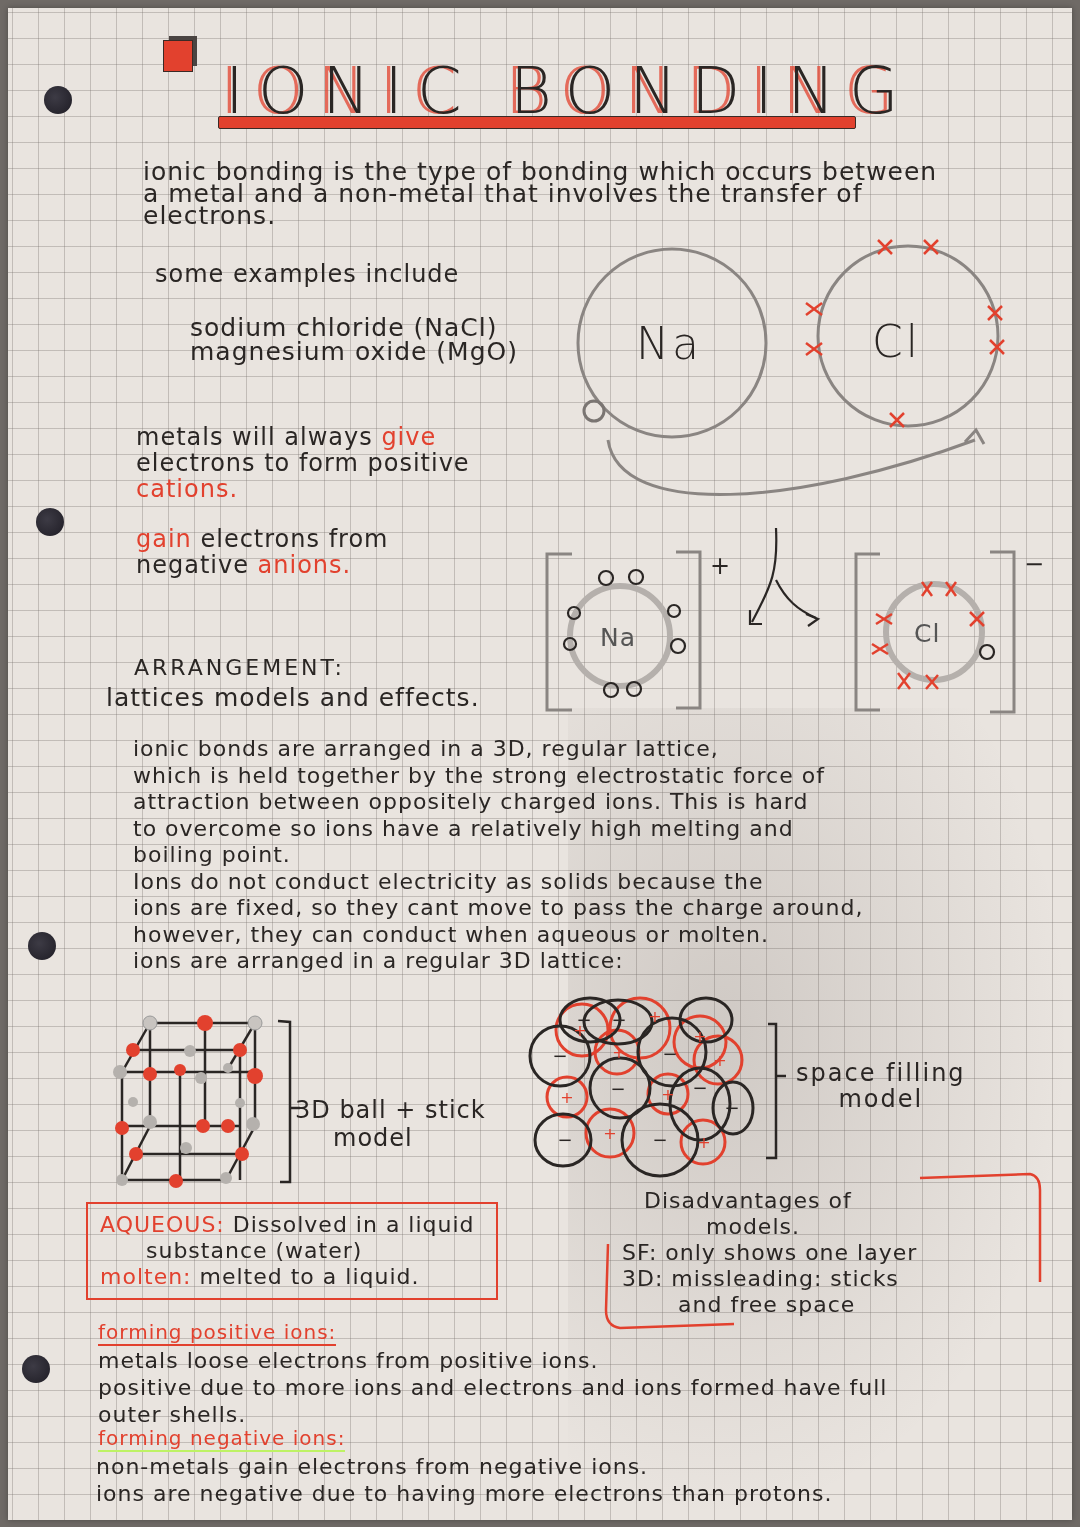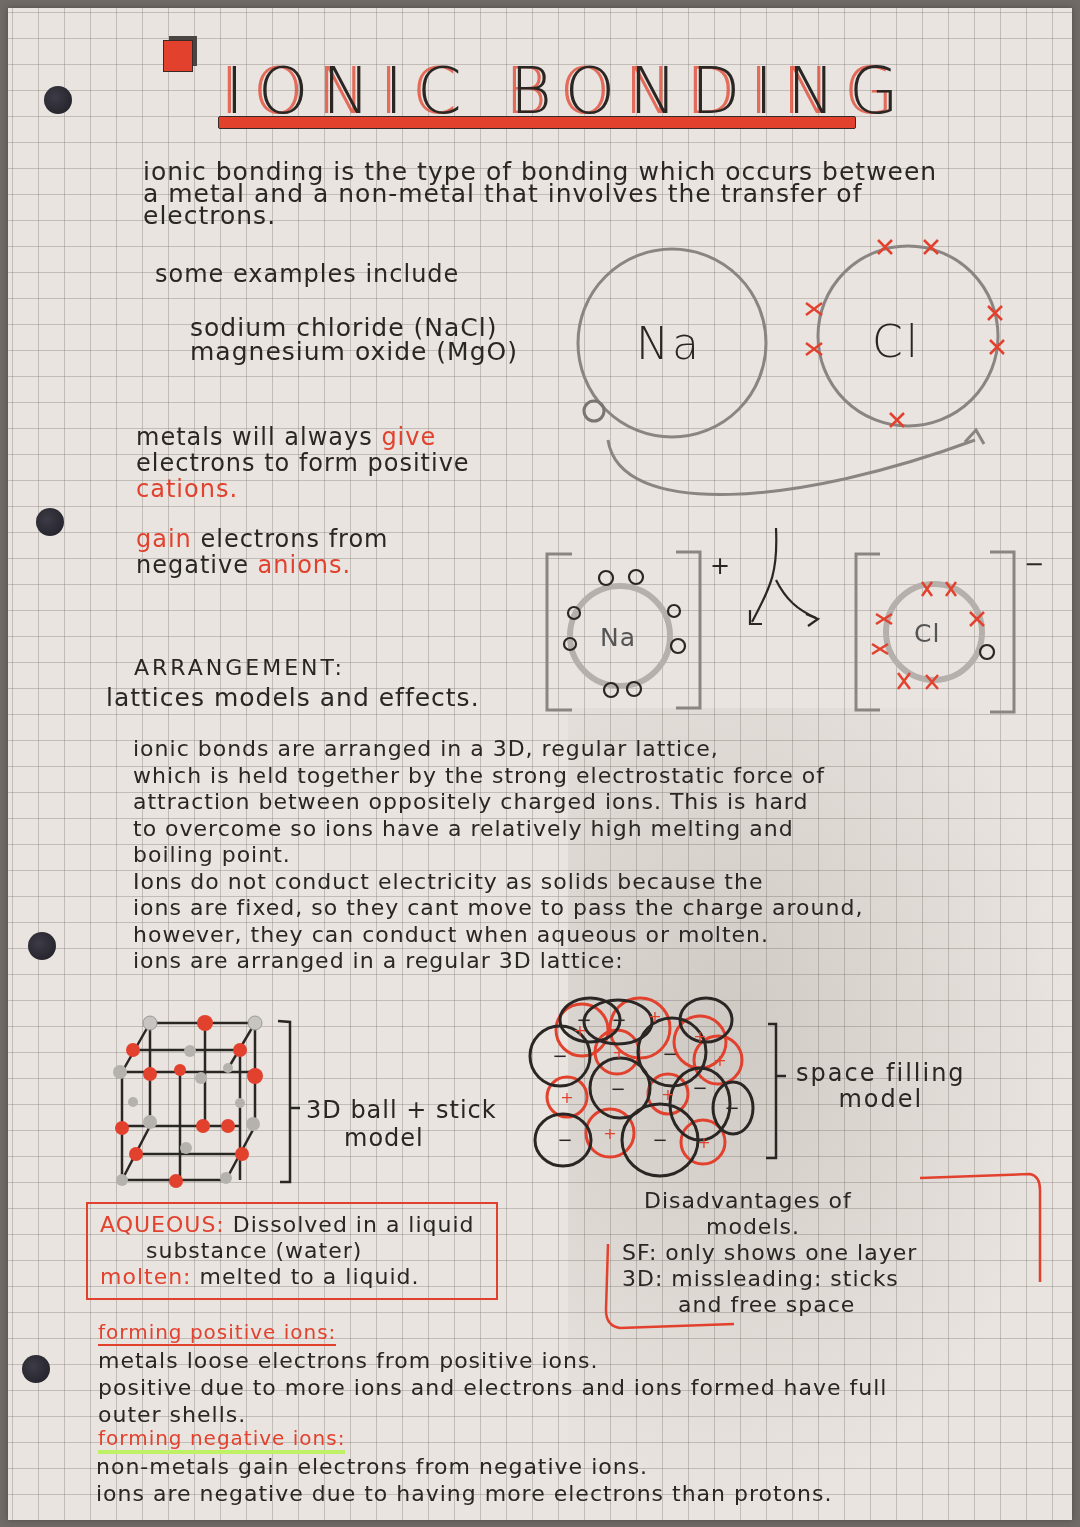--- a/index.html
+++ b/index.html
@@ -179,21 +179,21 @@
     <circle cx="253" cy="1124" r="7" fill="#b5b1ad"></circle>
     <circle cx="136" cy="1154" r="7" fill="#e2412e"></circle>
     <circle cx="186" cy="1148" r="6" fill="#b5b1ad"></circle>
     <circle cx="242" cy="1154" r="7" fill="#e2412e"></circle>
     <circle cx="122" cy="1180" r="6" fill="#b5b1ad"></circle>
     <circle cx="176" cy="1181" r="7" fill="#e2412e"></circle>
     <circle cx="226" cy="1178" r="6" fill="#b5b1ad"></circle>
   </g>
   <path d="M278 1021 L290 1022 L290 1182 L280 1182 M290 1108 L300 1108" fill="none" stroke="#2a2624" stroke-width="2.5"></path>
 </svg>
-<div class="hw" style="left:306px;top:1096px;font-size:24px;line-height:28px;">
+<div class="hw" style="left:295px;top:1096px;font-size:24px;line-height:28px;">
   <div>3D ball + stick</div>
   <div style="padding-left:38px;">model</div>
 </div>
 
 <svg style="left:0;top:0;" width="1080" height="1527">
   <g fill="none" stroke-width="3">
     <circle cx="640" cy="1028" r="30" stroke="#e2412e"></circle>
     <circle cx="582" cy="1030" r="26" stroke="#e2412e"></circle>
     <circle cx="700" cy="1042" r="26" stroke="#e2412e"></circle>
     <circle cx="718" cy="1060" r="24" stroke="#e2412e"></circle>
@@ -261,17 +261,17 @@
   <div style="padding-left:56px;">and free space</div>
 </div>
 
 <div class="hw red" style="left:98px;top:1320px;font-size:20px;border-bottom:2px solid #e2412e;">forming positive ions:</div>
 <div class="hw" style="left:98px;top:1347px;font-size:22px;line-height:27px;">
   <div>metals loose electrons from positive ions.</div>
   <div>positive due to more ions and electrons and ions formed have full</div>
   <div>outer shells.</div>
 </div>
 
-<div class="hw red" style="left:98px;top:1426px;font-size:20px;border-bottom:4px solid #bef264;">forming negative ions:</div>
+<div class="hw red" style="left:98px;top:1426px;font-size:20px;border-bottom:2px solid #bef264;">forming negative ions:</div>
 <div class="hw" style="left:96px;top:1453px;font-size:22px;line-height:27px;">
   <div>non-metals gain electrons from negative ions.</div>
   <div>ions are negative due to having more electrons than protons.</div>
 </div>
 
 </body></html>

